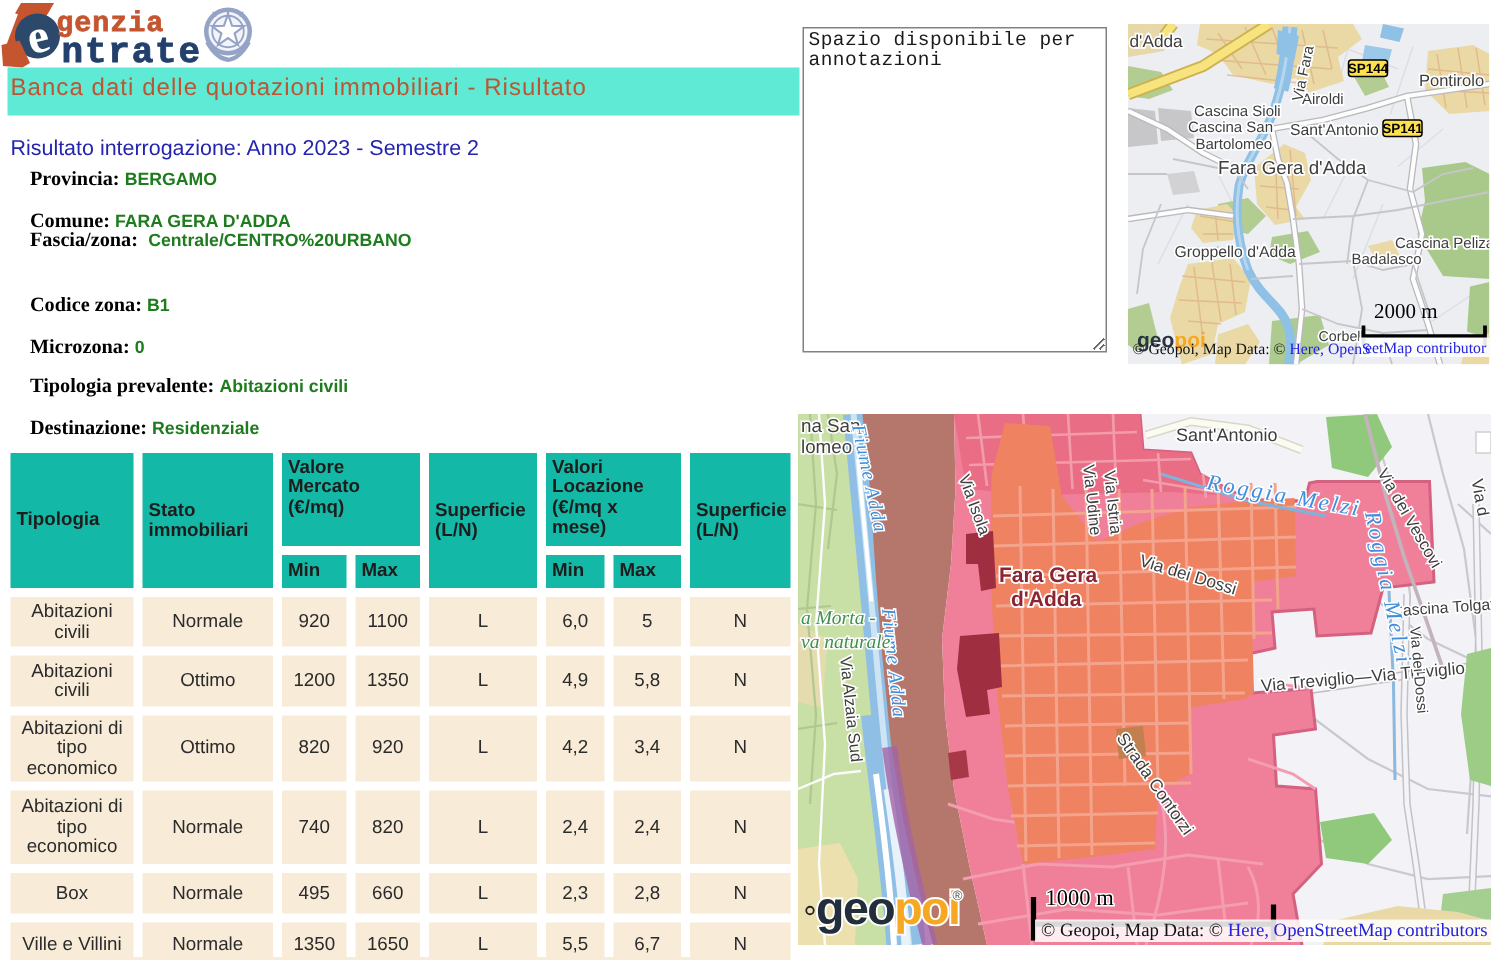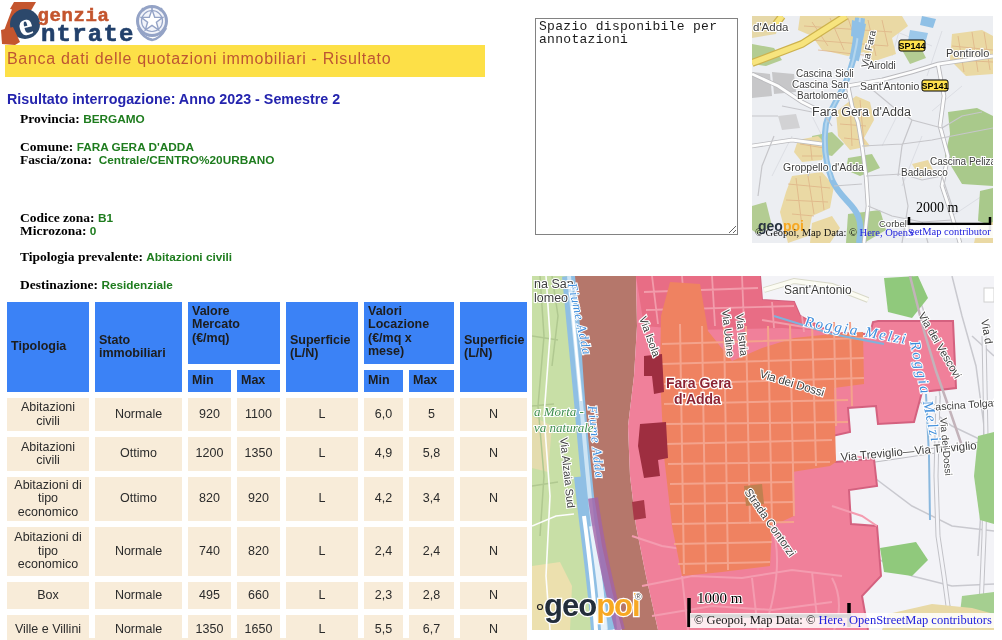--- a/index.html
+++ b/index.html
@@ -1,24 +1,24 @@
 <!DOCTYPE html>
 <html><head><meta charset="utf-8">
 <style>
 html,body{margin:0;padding:0;background:#fff;}
 body{width:1002px;height:640px;overflow:hidden;position:relative;font-family:"Liberation Sans",sans-serif;}
 .abs{position:absolute;}
-#banner{left:5px;top:45px;width:480px;height:32px;background:#fde047;}
+#banner{left:5px;top:45px;width:528px;height:32px;background:#5eead4;}
 #banner span{position:absolute;left:2px;top:5px;font-size:16px;letter-spacing:0.7px;color:#bd5533;}
-#heading{left:7px;top:91px;font-size:14.3px;font-weight:bold;color:#2424ae;text-align:right;}
+#heading{left:7px;top:91px;font-size:14.3px;font-weight:normal;color:#2424ae;text-align:right;}
 .lbl{left:8px;font-family:"Liberation Serif",serif;font-size:13.5px;font-weight:bold;color:#000;line-height:15px;margin-left:12px;}
 .lbl .v{font-family:"Liberation Sans",sans-serif;font-size:11.8px;font-weight:bold;color:#1e7c1e;}
 #tbl{position:absolute;left:1px;top:296px;border-collapse:separate;border-spacing:6px;table-layout:fixed;width:532px;}
 #tbl td{font-size:12.5px;line-height:13.4px;color:#2b2b2b;padding:0 4px;box-sizing:border-box;overflow:hidden;}
-#tbl td.h{background:#3b82f6;font-weight:bold;color:#1d1d1d;vertical-align:middle;}
+#tbl td.h{background:#14b8a6;font-weight:bold;color:#1d1d1d;vertical-align:middle;}
 #tbl td.ht{vertical-align:top;padding-top:3px;}
 #tbl td.b{background:#f8ecd9;text-align:center;vertical-align:middle;padding:0 3px;}
 textarea{position:absolute;left:535px;top:18px;width:203px;height:217px;box-sizing:border-box;border:1px solid #828282;font-family:"Liberation Mono",monospace;font-size:13px;line-height:12.7px;letter-spacing:0.3px;color:#1a1a1a;padding:2px 3px;resize:both;outline:none;}
 </style></head>
 <body>
 
 <div class="abs" id="logo" style="left:0;top:0;width:240px;height:46px">
 <svg width="240" height="46" viewBox="0 0 240 46">
 
 <path d="M10 9 L14 2 L36 2 L32 9 L29 13 Z" fill="#c4552e"></path>
@@ -42,21 +42,21 @@
 </g>
 </svg>
 </div>
 <div class="abs" id="banner">
     <span>Banca dati delle quotazioni immobiliari - Risultato</span>
   </div>
 <div class="abs" id="heading">Risultato interrogazione: Anno 2023 - Semestre 2</div>
 <div class="abs lbl" style="top:111px">Provincia: <span class="v">BERGAMO</span></div>
 <div class="abs lbl" style="top:139px">Comune: <span class="v">FARA GERA D'ADDA</span></div>
 <div class="abs lbl" style="top:152px">Fascia/zona: &nbsp;<span class="v">Centrale/CENTRO%20URBANO</span></div>
-<div class="abs lbl" style="top:210px">Codice zona: <span class="v">B1</span></div>
+<div class="abs lbl" style="top:195px">Codice zona: <span class="v">B1</span></div>
 <div class="abs lbl" style="top:223px">Microzona: <span class="v">0</span></div>
 <div class="abs lbl" style="top:249px">Tipologia prevalente: <span class="v">Abitazioni civili</span></div>
 <div class="abs lbl" style="top:277px">Destinazione: <span class="v">Residenziale</span></div>
 <table id="tbl">
 <colgroup>
       <col style="width:82px">
       <col style="width:87px">
       <col style="width:43px">
       <col style="width:43px">
       <col style="width:72px">

